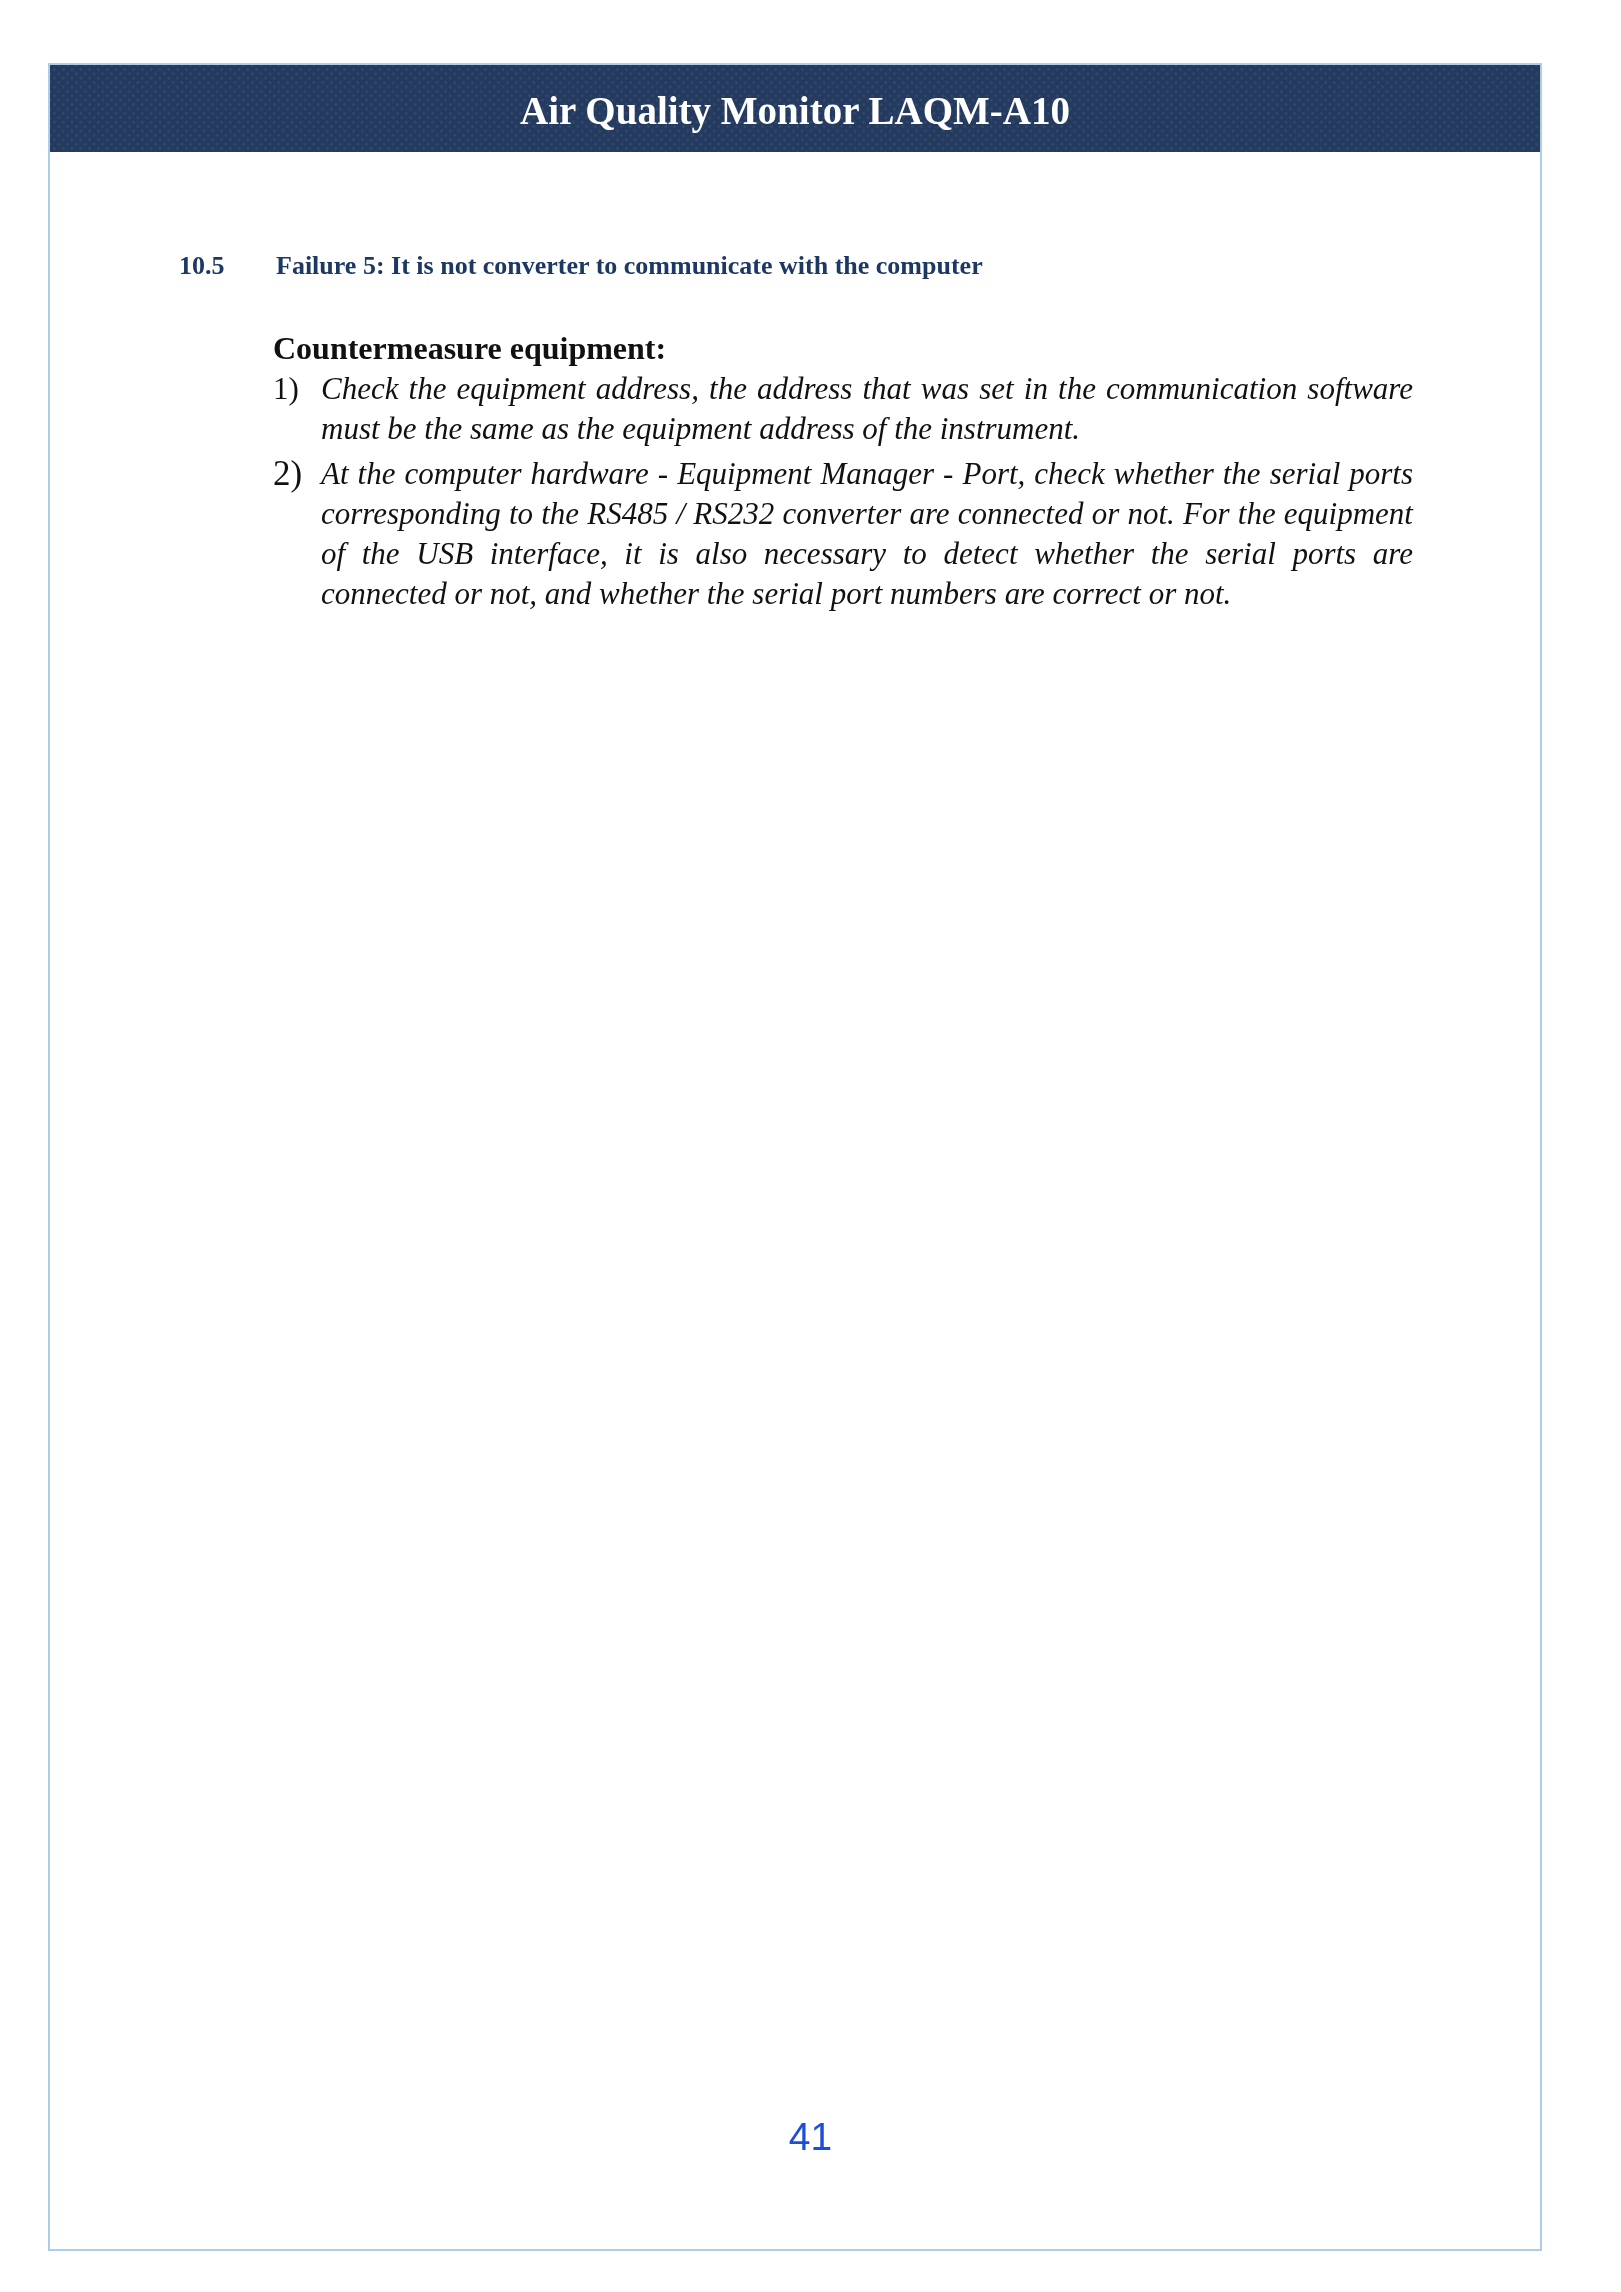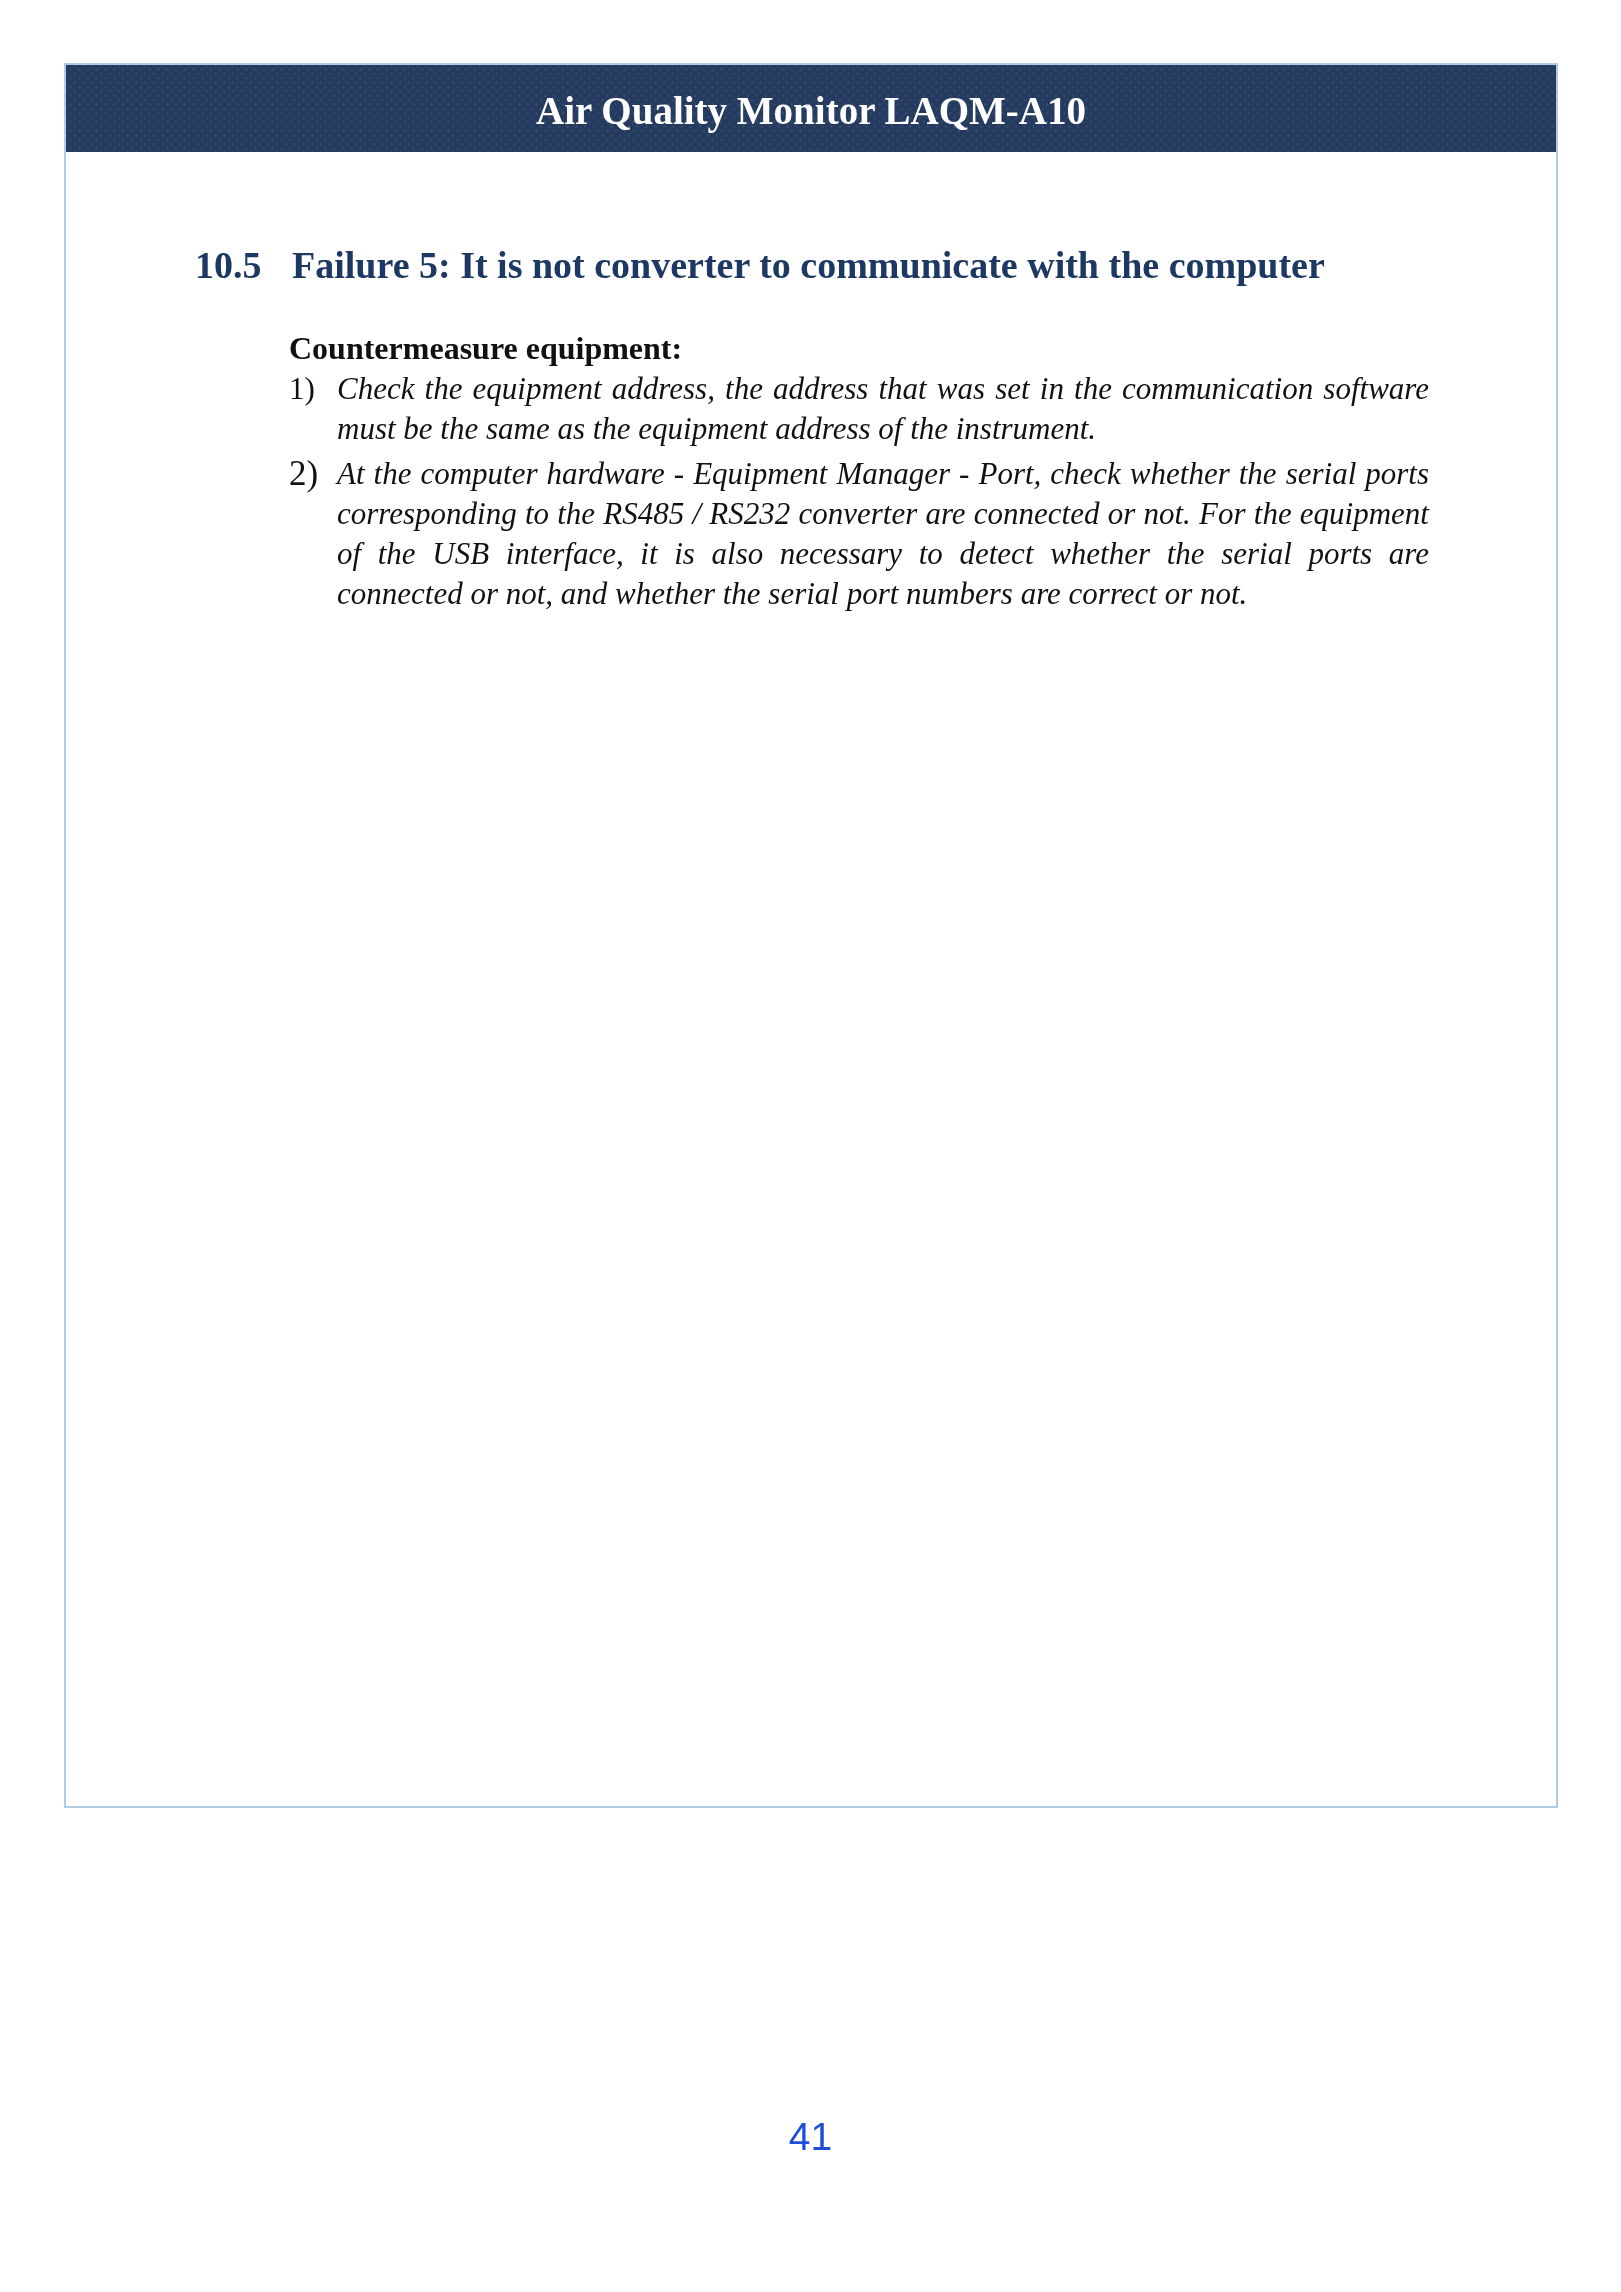--- a/index.html
+++ b/index.html
@@ -9,24 +9,24 @@
   body {
     width: 1621px;
     height: 2293px;
     background: #ffffff;
     position: relative;
     font-family: "Liberation Serif", serif;
     overflow: hidden;
   }
   .frame {
     position: absolute;
-    left: 64px;
+    left: 48px;
     top: 63px;
     width: 1494px;
-    height: 1745px;
+    height: 2188px;
     border: 2.9px solid #aecbe9;
     box-sizing: border-box;
     background: #ffffff;
   }
   .header-bar {
     height: 87px;
     width: 100%;
     background-color: #243a5e;
     background-image:
       radial-gradient(circle, #32486d 1px, rgba(0,0,0,0) 1.6px),
@@ -43,21 +43,21 @@
     font-size: 39px;
     padding-top: 3.9px;
     letter-spacing: 0px;
     white-space: nowrap;
   }
   .section-heading {
     display: flex;
     margin: 92px 0 0 129px;
     color: #1c3863;
     font-weight: bold;
-    font-size: 38px;
+    font-size: 26px;
     line-height: 43px;
   }
   .sec-num {
     flex: none;
     width: 97px;
   }
   .sec-title {
     flex: 1;
   }
   .content-block {

